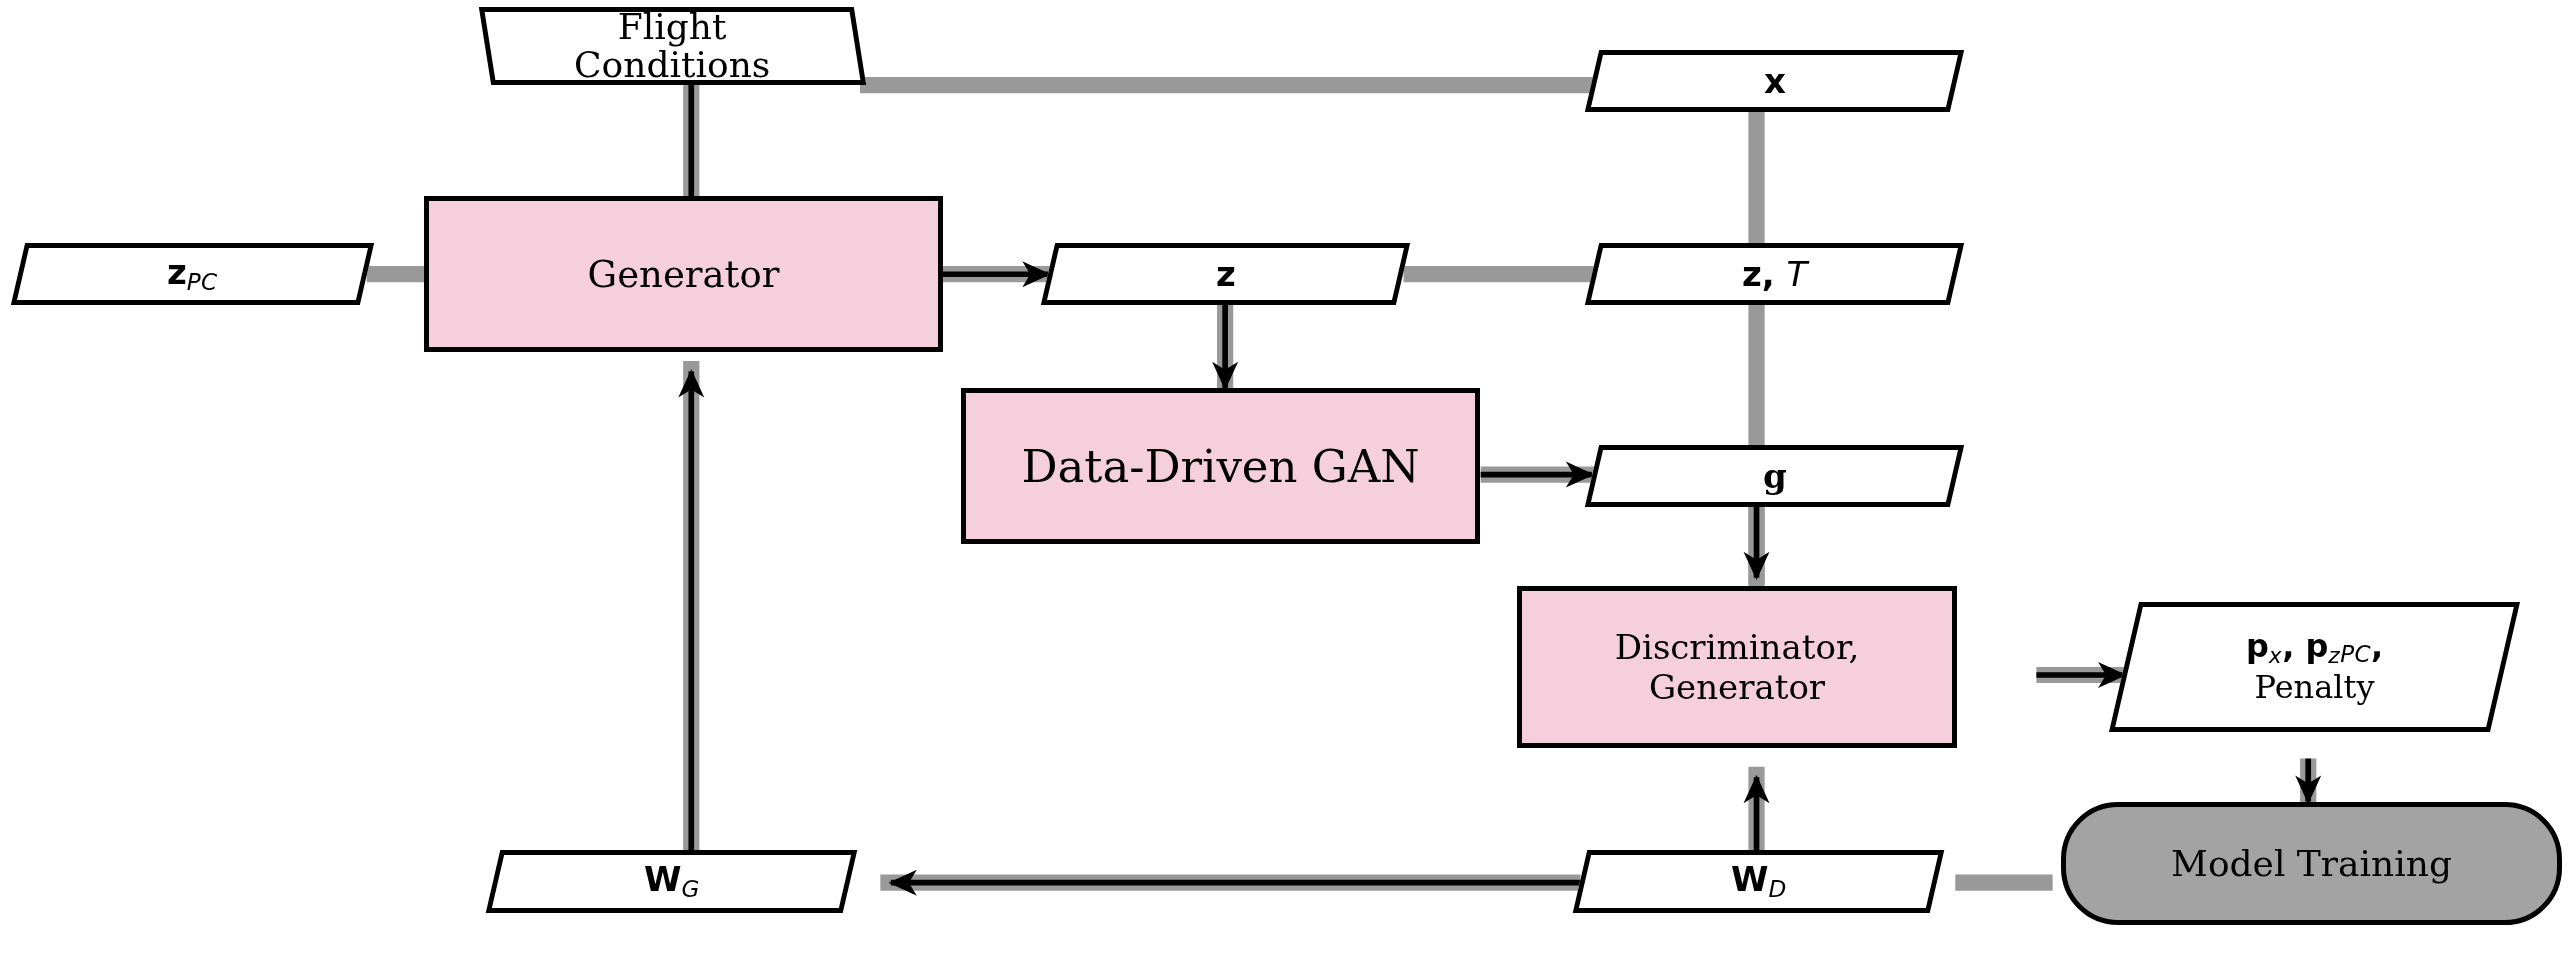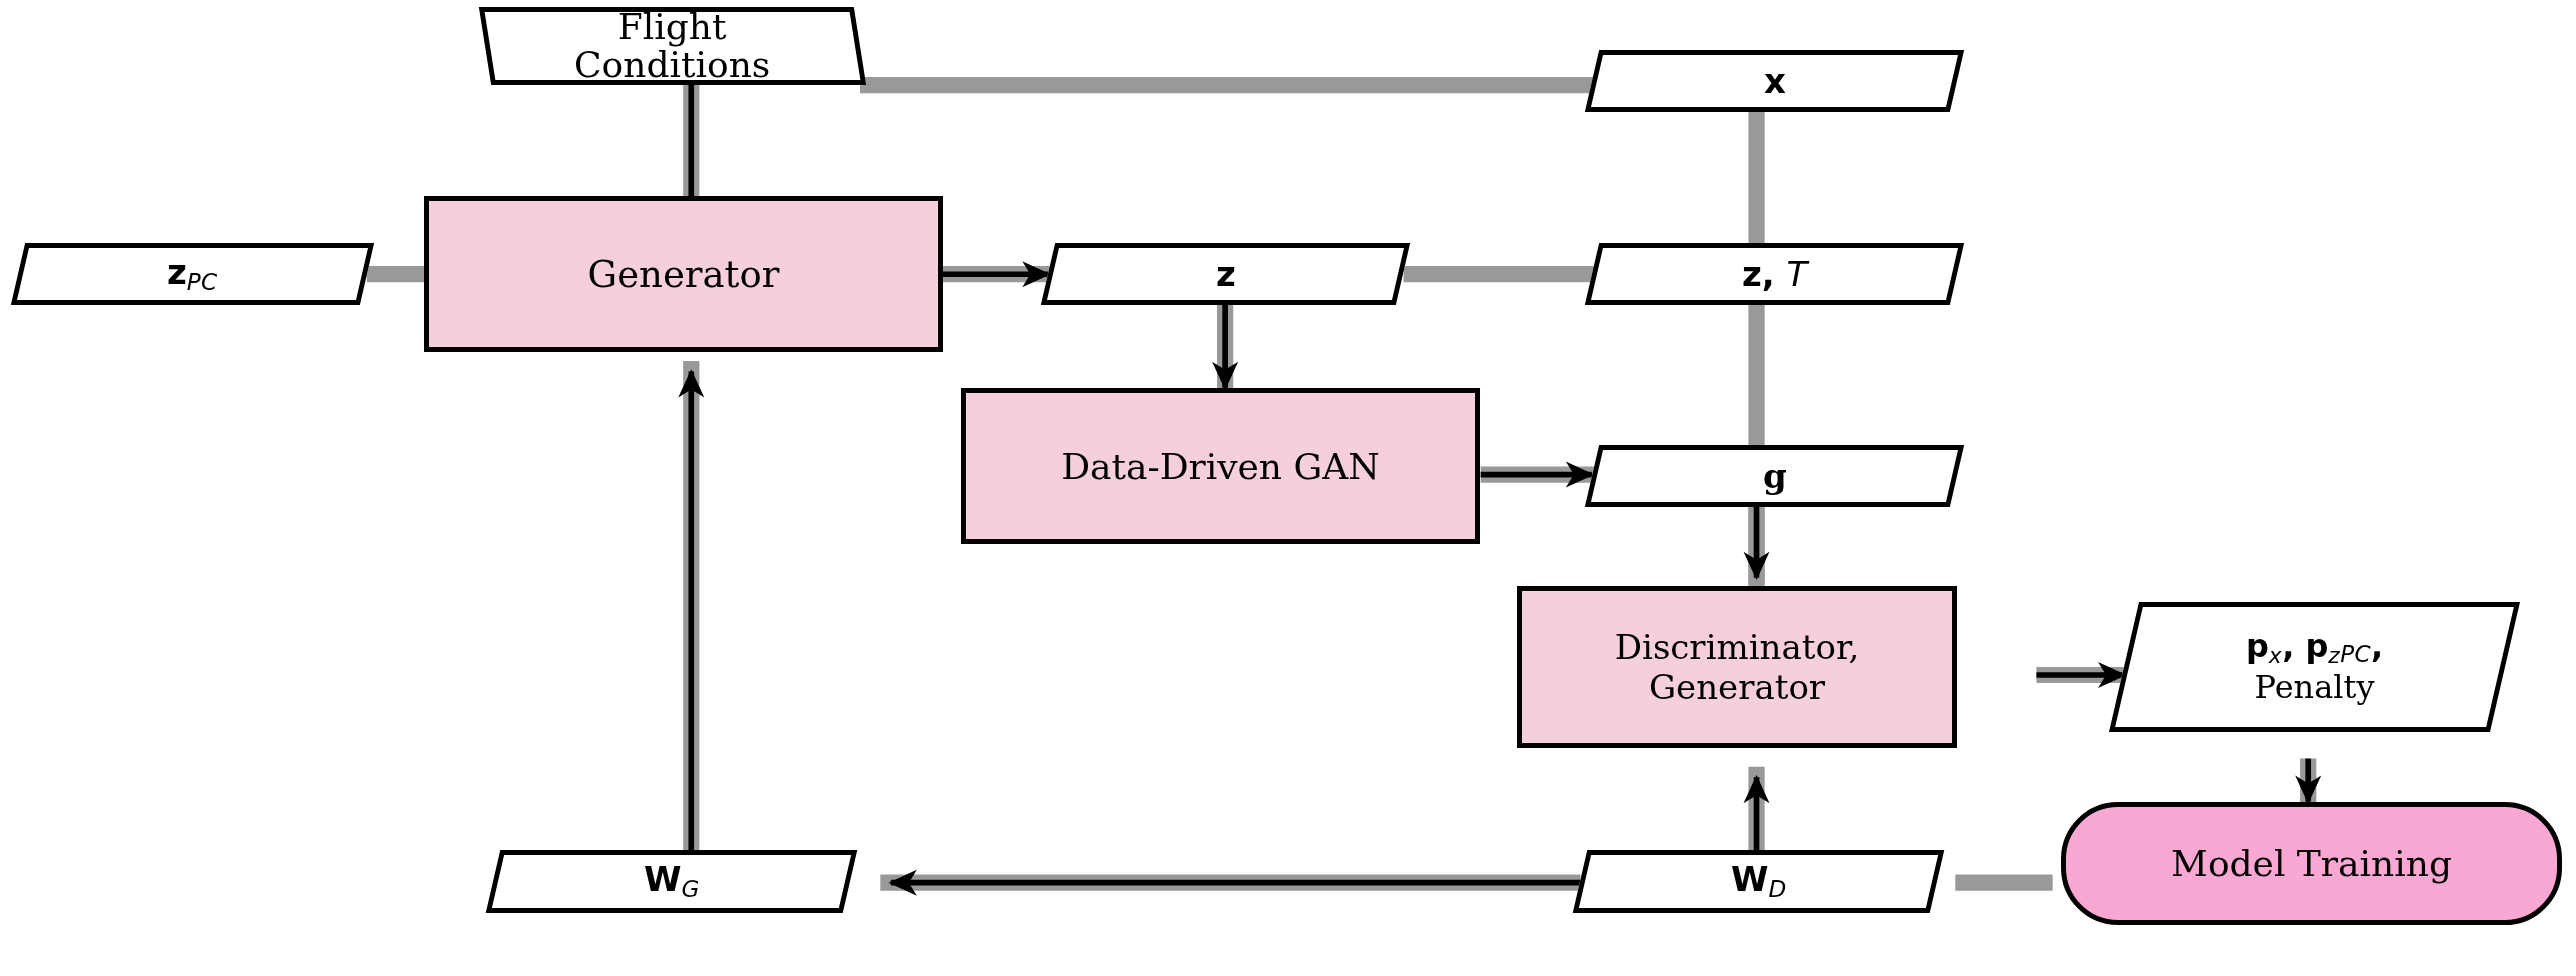--- a/index.html
+++ b/index.html
@@ -4,21 +4,21 @@
 <style>
   html,body{margin:0;padding:0;background:#fff;}
   #stage{position:relative;width:2576px;height:976px;background:#fff;
          font-family:"DejaVu Serif",serif;overflow:hidden;}
   #wires{position:absolute;left:0;top:0;width:2576px;height:976px;}
   .node{position:absolute;box-sizing:border-box;display:flex;
         align-items:center;justify-content:center;text-align:center;}
   .para{background:#fff;border:5.7px solid #000;transform:skewX(-13deg);}
   .para > .lbl{transform:skewX(13deg);display:block;line-height:1.06;}
   .proc{background:#f5d0dc;border:5.7px solid #000;justify-content:center;}
-  .pill{background:#f9a8d4;border:5.7px solid #000;border-radius:57px;}
+  .pill{background:#a3a3a3;border:5.7px solid #000;border-radius:57px;}
   .lbl{white-space:nowrap;}
   .serif{font-family:"DejaVu Serif",serif;font-weight:400;}
   .sans-b{font-family:"DejaVu Sans",sans-serif;font-weight:700;}
   .sub{font-family:"DejaVu Sans",sans-serif;font-style:italic;font-weight:400;
        font-size:.68em;vertical-align:-.28em;letter-spacing:0.4px;}
   .sub2{font-size:.72em;vertical-align:-.22em;}
   .ital{font-family:"DejaVu Sans",sans-serif;font-style:italic;font-weight:400;}
   .gser{font-family:"DejaVu Serif",serif;font-weight:700;}
 </style>
 </head>
@@ -90,21 +90,21 @@
   <div class="node para" style="left:1048px;top:243px;width:355px;height:62px;font-size:34px;">
     <span class="lbl sans-b">z</span>
   </div>
 
   <div class="node para" style="left:1592px;top:243px;width:365px;height:62px;font-size:34px;">
     <span class="lbl">
       <span class="sans-b">z</span><span class="sans-b">, </span><span class="ital">T</span>
     </span>
   </div>
 
-  <div class="node proc" style="left:961px;top:388px;width:519px;height:156px;font-size:36px;">
+  <div class="node proc" style="left:961px;top:388px;width:519px;height:156px;font-size:45px;">
     <span class="lbl serif">Data-Driven GAN</span>
   </div>
 
   <div class="node para" style="left:1592px;top:445px;width:365px;height:62px;font-size:34px;">
     <span class="lbl gser">g</span>
   </div>
 
   <div class="node proc" style="left:1517px;top:586px;width:440px;height:162px;font-size:34px;">
     <span class="lbl serif">
       <span>Discriminator,</span><br>

